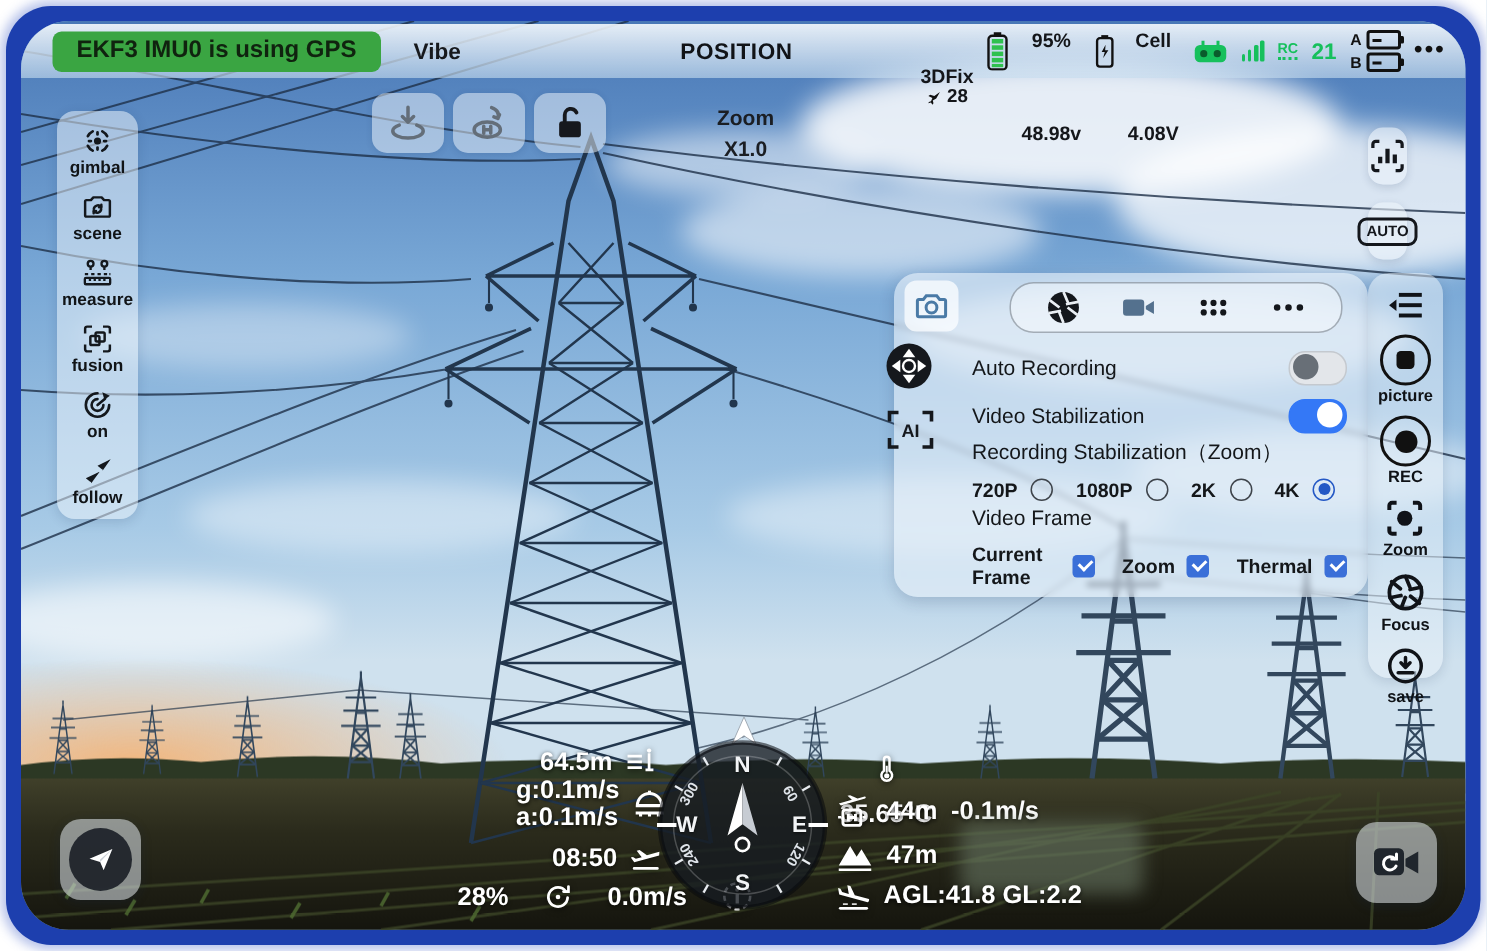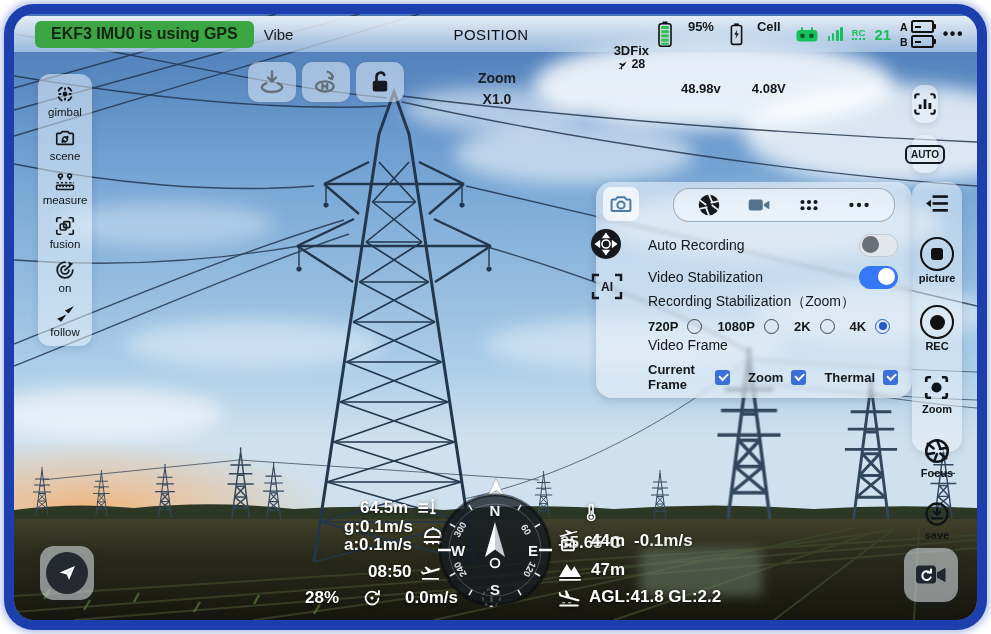--- a/index.html
+++ b/index.html
@@ -1,27 +1,27 @@
 <!DOCTYPE html>
 <html><head>
 <meta charset="utf-8">
 <style>
   html,body{margin:0;padding:0;background:#ffffff;font-family:"Liberation Sans",sans-serif;}
   .device{position:relative;width:991px;height:634px;background:#fff;overflow:hidden;}
   .bezel{position:absolute;inset:4px;border-radius:30px;background:#1d3fae;box-shadow:0 0 7px 3px rgba(70,100,200,.4);}
-  .screen{position:absolute;left:14px;top:14px;width:963px;height:606px;border-radius:20px;overflow:hidden;background:#8fb4d6;}
+  .screen{position:absolute;left:14px;top:14px;width:963px;height:606px;border-radius:32px;overflow:hidden;background:#8fb4d6;}
   .scene{position:absolute;inset:0;}
   
   .topbar{position:absolute;left:0;right:0;top:2px;height:36px;
     background:linear-gradient(180deg,rgba(246,250,253,.9),rgba(198,220,238,.62));
     display:flex;align-items:center;}
   .alert-badge{margin-left:21px;height:27px;padding:0 16px;border-radius:6px;background:#3aa542;
     color:#10230f;font-size:16px;font-weight:700;display:flex;align-items:center;}
-  .vibe{margin-left:10px;font-size:15px;font-weight:400;color:#17191d;}
-  .flight-mode{position:absolute;left:477px;transform:translateX(-50%);font-size:15px;font-weight:400;color:#111317;letter-spacing:.4px;}
+  .vibe{margin-left:22px;font-size:15px;font-weight:700;color:#17191d;}
+  .flight-mode{position:absolute;left:477px;transform:translateX(-50%);font-size:15px;font-weight:700;color:#111317;letter-spacing:.4px;}
   .tb-right{position:absolute;right:13px;top:0;height:36px;display:flex;align-items:center;gap:9px;}
   .stack{display:flex;flex-direction:column;align-items:center;line-height:1.08;color:#14161a;}
   .stack .l1{font-size:13px;font-weight:700;margin-top:48px;}
   .stack .l2{font-size:12.5px;font-weight:700;display:flex;align-items:center;gap:3px;}
   .sigbars{display:flex;align-items:flex-end;gap:1.5px;height:14px;}
   .sigbars i{width:2.6px;background:#16c05c;border-radius:1px;display:block;}
   .rc-block{display:flex;flex-direction:column;align-items:center;line-height:1;}
   .rc-label{font-size:9.5px;font-weight:800;color:#16c05c;border-bottom:2px dotted #16c05c;padding-bottom:1px;}
   .rc-num{font-size:15px;font-weight:700;color:#16c05c;}
   .ab{display:flex;flex-direction:column;gap:2px;}
@@ -29,21 +29,21 @@
   .batt-frame{width:19px;height:9px;border:2px solid #111;border-radius:2.5px;position:relative;display:inline-block;}
   .batt-frame::before{content:"";position:absolute;left:2.5px;top:50%;margin-top:-1px;width:6px;height:2px;background:#111;}
   .batt-frame::after{content:"";position:absolute;right:-4px;top:50%;margin-top:-2.5px;width:2.5px;height:5px;background:#111;border-radius:0 1px 1px 0;}
   .ellipsis{font-size:16px;font-weight:800;color:#111;letter-spacing:1.5px;}
   
   .left-toolbar{position:absolute;left:24px;top:60px;width:54px;height:264px;border-radius:12px;
     background:rgba(238,245,251,.52);box-shadow:0 2px 8px rgba(20,40,80,.15);
     display:flex;flex-direction:column;justify-content:space-around;align-items:center;padding:4px 0;}
   .lt-item{display:flex;flex-direction:column;align-items:center;gap:1px;color:#14181d;cursor:pointer;}
   .lt-item svg{width:22px;height:22px;}
-  .lt-label{font-size:11.5px;font-weight:400;color:#111417;}
+  .lt-label{font-size:11.5px;font-weight:700;color:#111417;}
   
   .flight-btn{position:absolute;top:48px;width:48px;height:40px;border-radius:10px;
     background:rgba(240,246,252,.5);box-shadow:0 1px 5px rgba(20,40,80,.12);
     display:flex;align-items:center;justify-content:center;}
   .flight-btn svg{width:28px;height:28px;}
   .zoom-indicator{position:absolute;left:451px;top:54px;width:64px;text-align:center;
     font-size:14px;font-weight:700;color:#1b1e23;line-height:1.5;}
   
   .cam-panel{position:absolute;left:582px;top:168px;width:316px;height:216px;border-radius:16px;
     background:rgba(236,243,249,.58);box-shadow:0 3px 10px rgba(20,40,80,.18);backdrop-filter:blur(2px);}
@@ -68,21 +68,21 @@
   .dpad-float{position:absolute;left:576px;top:214px;width:32px;height:32px;}
   .ai-float{position:absolute;left:576px;top:259px;width:34px;height:27px;}
   .ai-float .ai-txt{position:absolute;inset:0;display:flex;align-items:center;justify-content:center;
     font-size:12px;font-weight:800;color:#15181d;}
   
   .rt-btn{position:absolute;left:898px;width:26px;height:38px;border-radius:10px;background:rgba(236,243,249,.58);
     box-shadow:0 2px 6px rgba(20,40,80,.15);display:flex;align-items:center;justify-content:center;color:#14171c;}
   .auto-chip{border:2.4px solid #14171c;border-radius:6px;font-size:10px;font-weight:800;padding:2px 4px;color:#14171c;}
   .right-strip{position:absolute;left:898px;top:168px;width:50px;height:270px;border-radius:14px;
     background:rgba(236,243,249,.5);box-shadow:0 2px 8px rgba(20,40,80,.15);
-    display:flex;flex-direction:column;align-items:center;color:#101318;gap:14px;}
+    display:flex;flex-direction:column;align-items:center;color:#101318;}
   .rs-item{display:flex;flex-direction:column;align-items:center;margin-top:7px;}
   .rs-label{font-size:11px;font-weight:600;color:#0f1216;margin-top:1px;}
   .circle-btn{width:30px;height:30px;border:2.6px solid #111;border-radius:50%;display:flex;align-items:center;justify-content:center;}
   .sq-in{width:12px;height:12px;border-radius:3px;background:#111;}
   .dot-in{width:15px;height:15px;border-radius:50%;background:#111;}
   
   .tele{position:absolute;color:#fff;font-size:17px;font-weight:700;text-shadow:0 1px 3px rgba(0,0,0,.75);
     display:flex;align-items:center;gap:7px;white-space:nowrap;}
   .tele svg{filter:drop-shadow(0 1px 2px rgba(0,0,0,.6));flex:none;}
   .tele-col{display:flex;flex-direction:column;line-height:1.05;}

